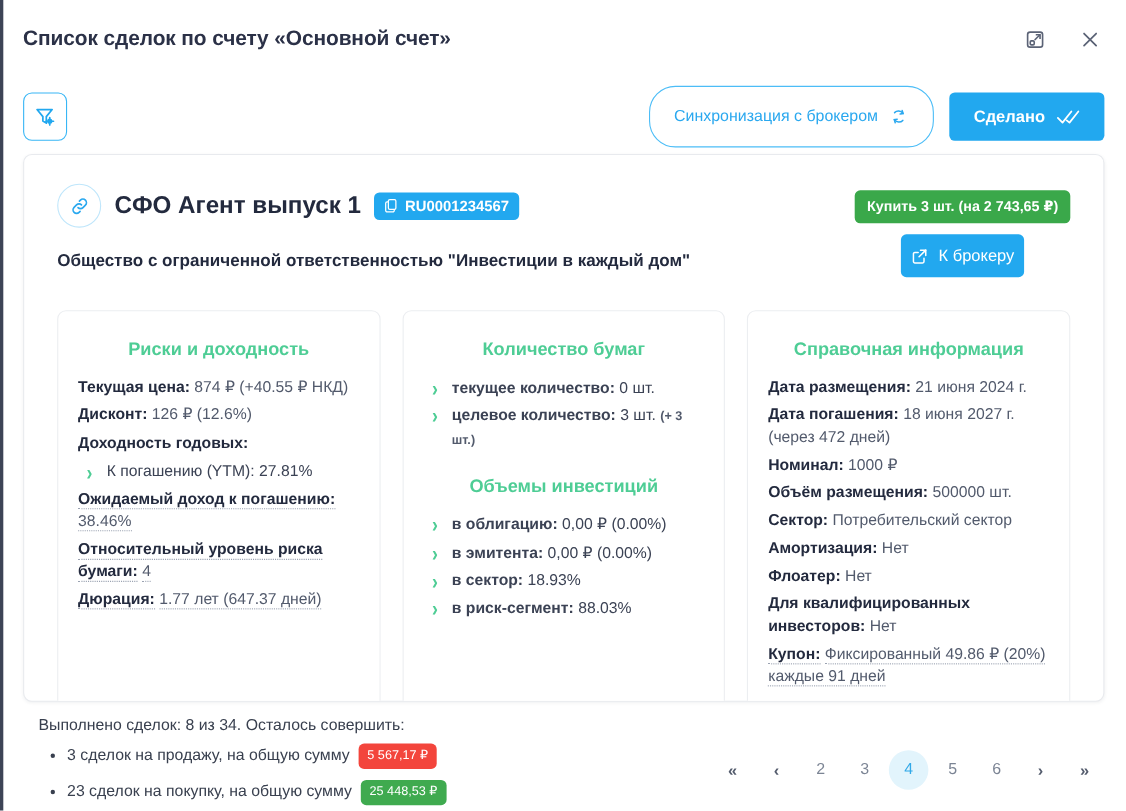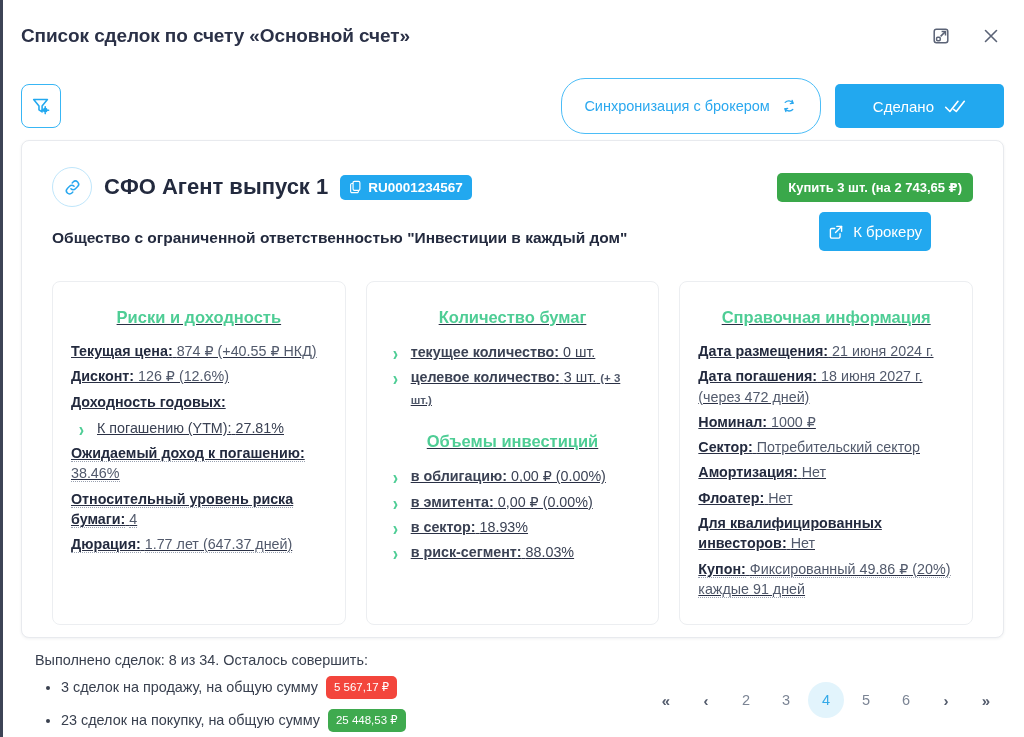--- a/index.html
+++ b/index.html
@@ -102,27 +102,28 @@
     box-sizing: border-box;
     white-space: nowrap;
   }
   .btn-primary {
     height: 44px;
     border: none;
     border-radius: 5px;
     background: #22a8ef;
     color: #ffffff;
     font-size: 15px;
-    padding: 0 38px;
+    padding: 0 22px;
     display: flex;
     align-items: center;
     gap: 10px;
     cursor: pointer;
     box-sizing: border-box;
     white-space: nowrap;
+    font-weight: bold;
   }
 
   
   .panel {
     margin: 0 20px 0 18px;
     border: 1px solid #e8eaee;
     border-radius: 8px;
     background: #ffffff;
     box-shadow: 0 1px 3px rgba(40,50,70,0.07);
     flex: 0 0 auto;
@@ -208,21 +209,20 @@
     gap: 9px;
     cursor: pointer;
     white-space: nowrap;
   }
 
   
   .cards {
     display: flex;
     gap: 20px;
     margin-top: 30px;
-    text-decoration: underline;
   }
   .card {
     flex: 1 1 0;
     border: 1px solid #eceef1;
     border-radius: 8px;
     background: #ffffff;
     padding: 16px 18px 20px 18px;
     box-sizing: border-box;
     min-height: 336px;
   }
@@ -515,20 +515,24 @@
         </div>
         <div class="row">
           <b>Дата погашения:</b>
           <span class="v">18 июня 2027 г. (через 472 дней)</span>
         </div>
         <div class="row">
           <b>Номинал:</b>
           <span class="v">1000 ₽</span>
         </div>
         <div class="row">
+          <b>Объём размещения:</b>
+          <span class="v">500000 шт.</span>
+        </div>
+        <div class="row">
           <b>Сектор:</b>
           <span class="v">Потребительский сектор</span>
         </div>
         <div class="row">
           <b>Амортизация:</b>
           <span class="v">Нет</span>
         </div>
         <div class="row">
           <b>Флоатер:</b>
           <span class="v">Нет</span>

